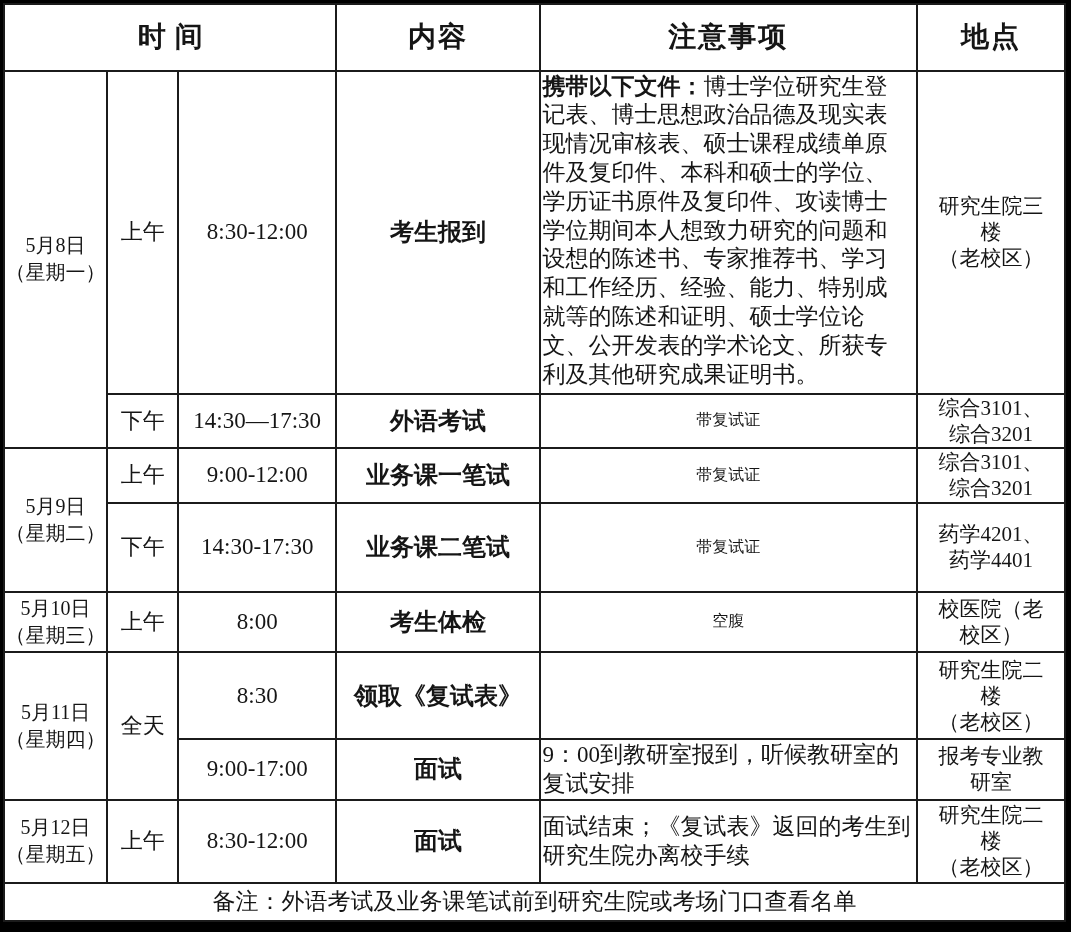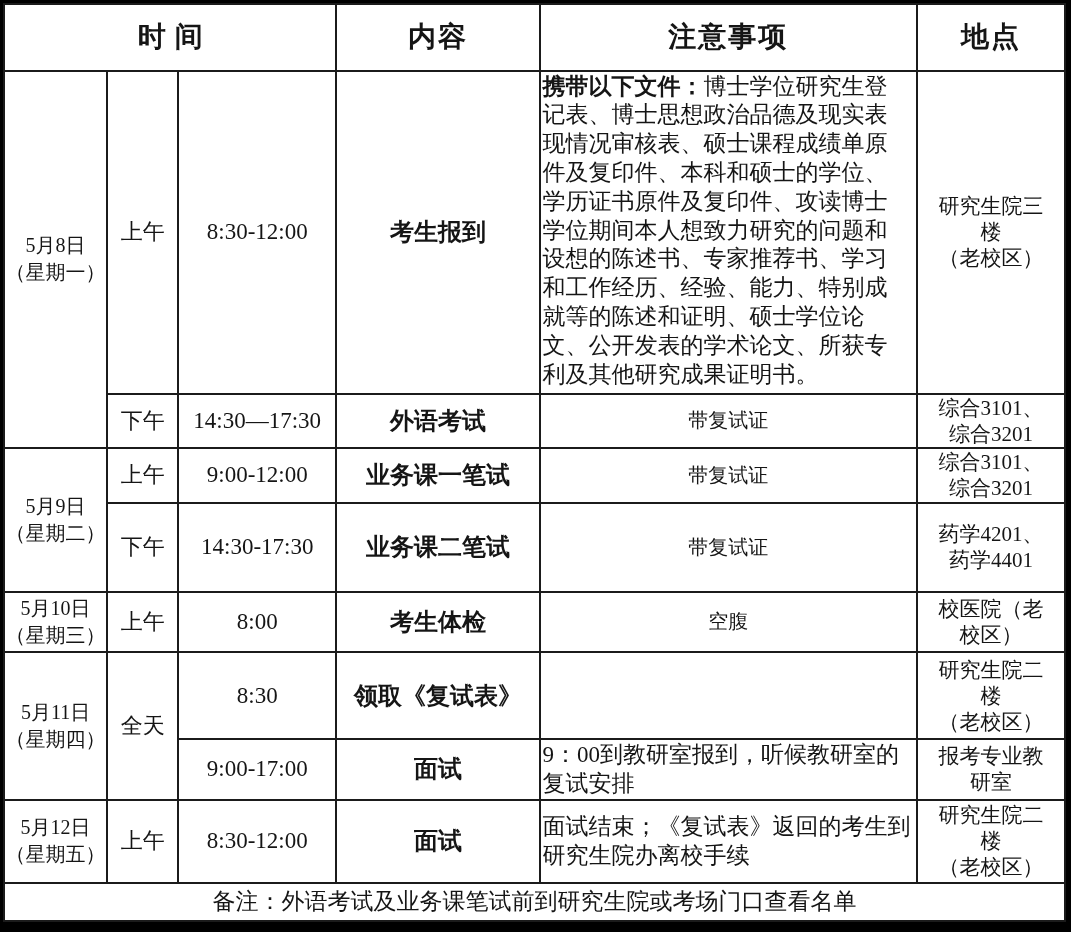--- a/index.html
+++ b/index.html
@@ -67,21 +67,21 @@
   }
   td.period { font-size: 22px; margin-left: 23px; }
   td.time {
     font-size: 23px;
     font-family: "Liberation Serif", "DejaVu Serif", serif;
   }
   td.content {
     font-weight: bold;
     font-size: 24px;
   }
-  td.notes { font-size: 20px; }
+  td.notes { font-size: 16px; }
   td.notes.para {
     text-align: left;
     vertical-align: top;
     font-size: 23px;
     line-height: 28.8px;
     padding: 1px 16px 0 2px;
   }
   td.notes.para .lead { font-weight: bold; }
   td.notes.left {
     text-align: left;

